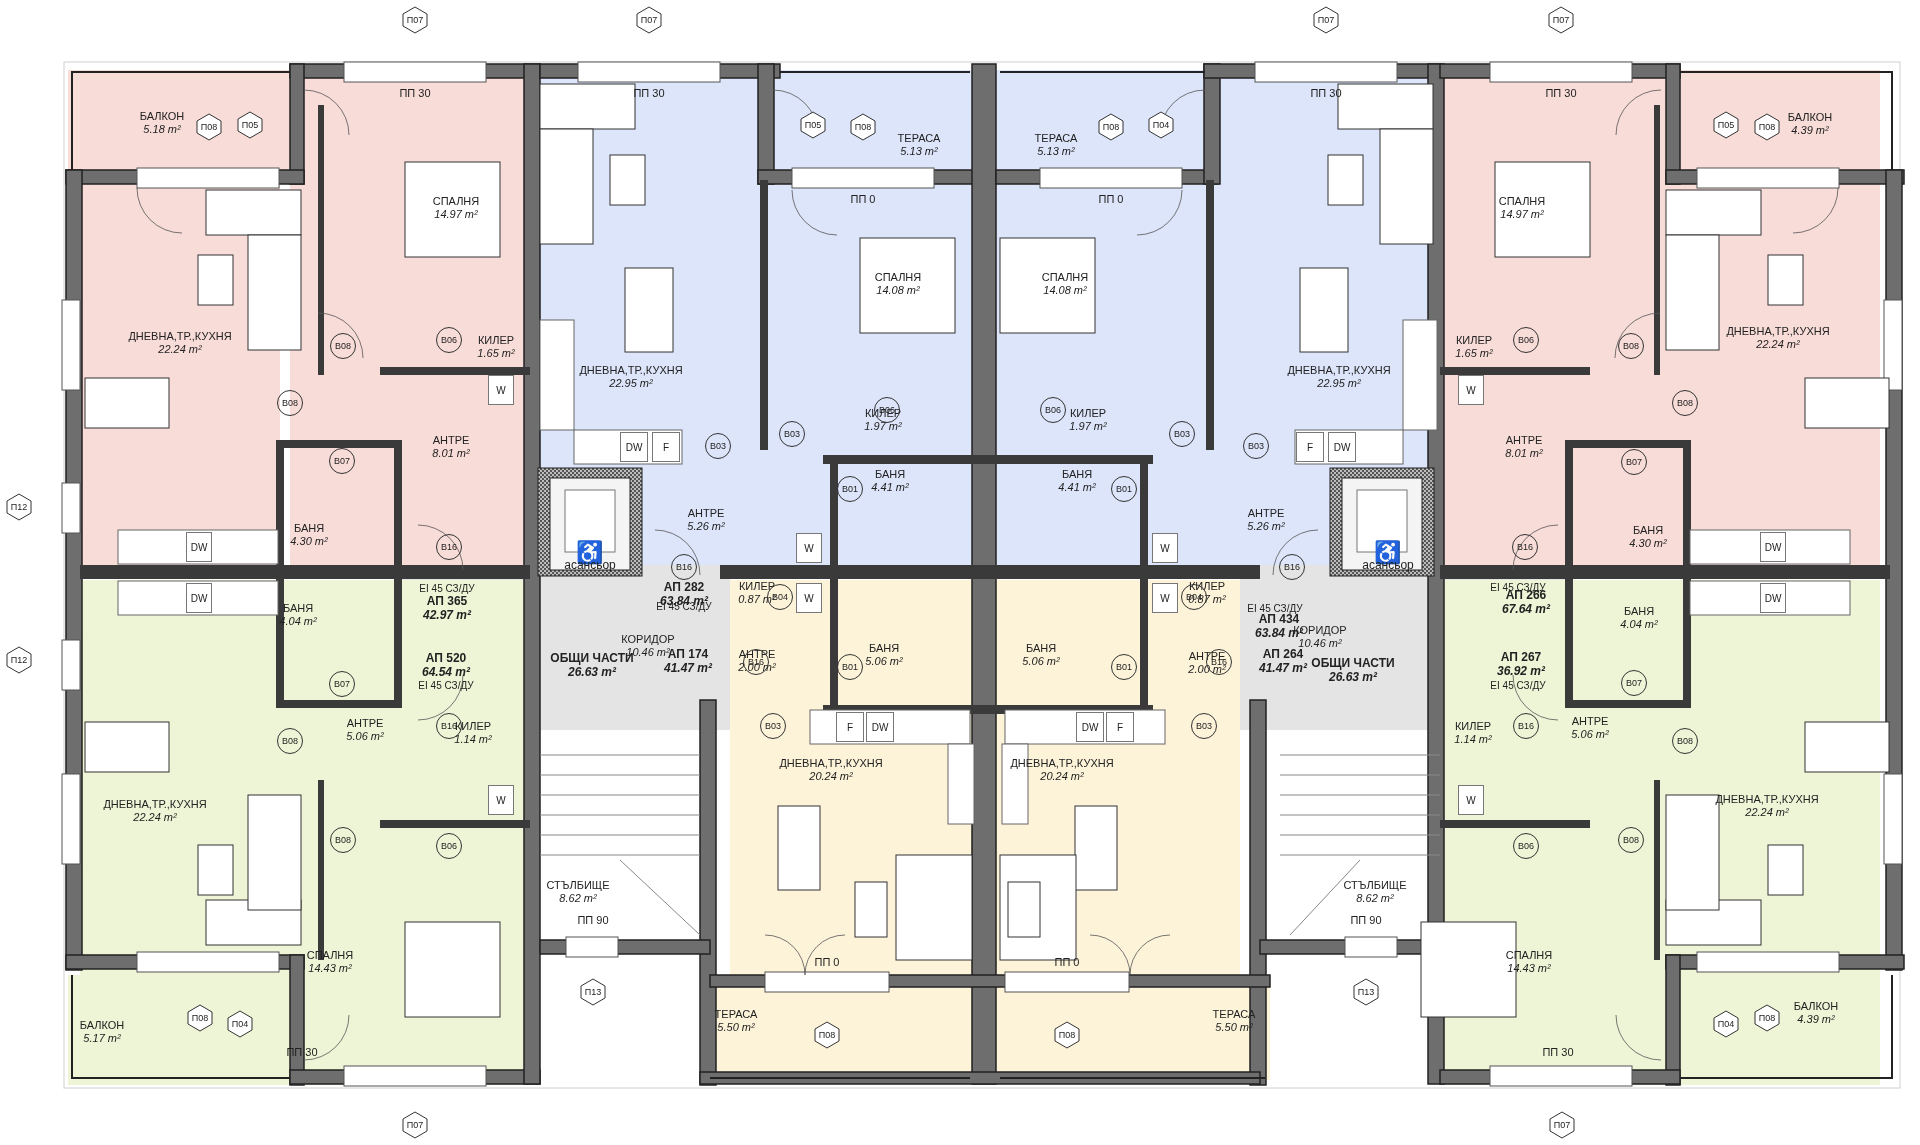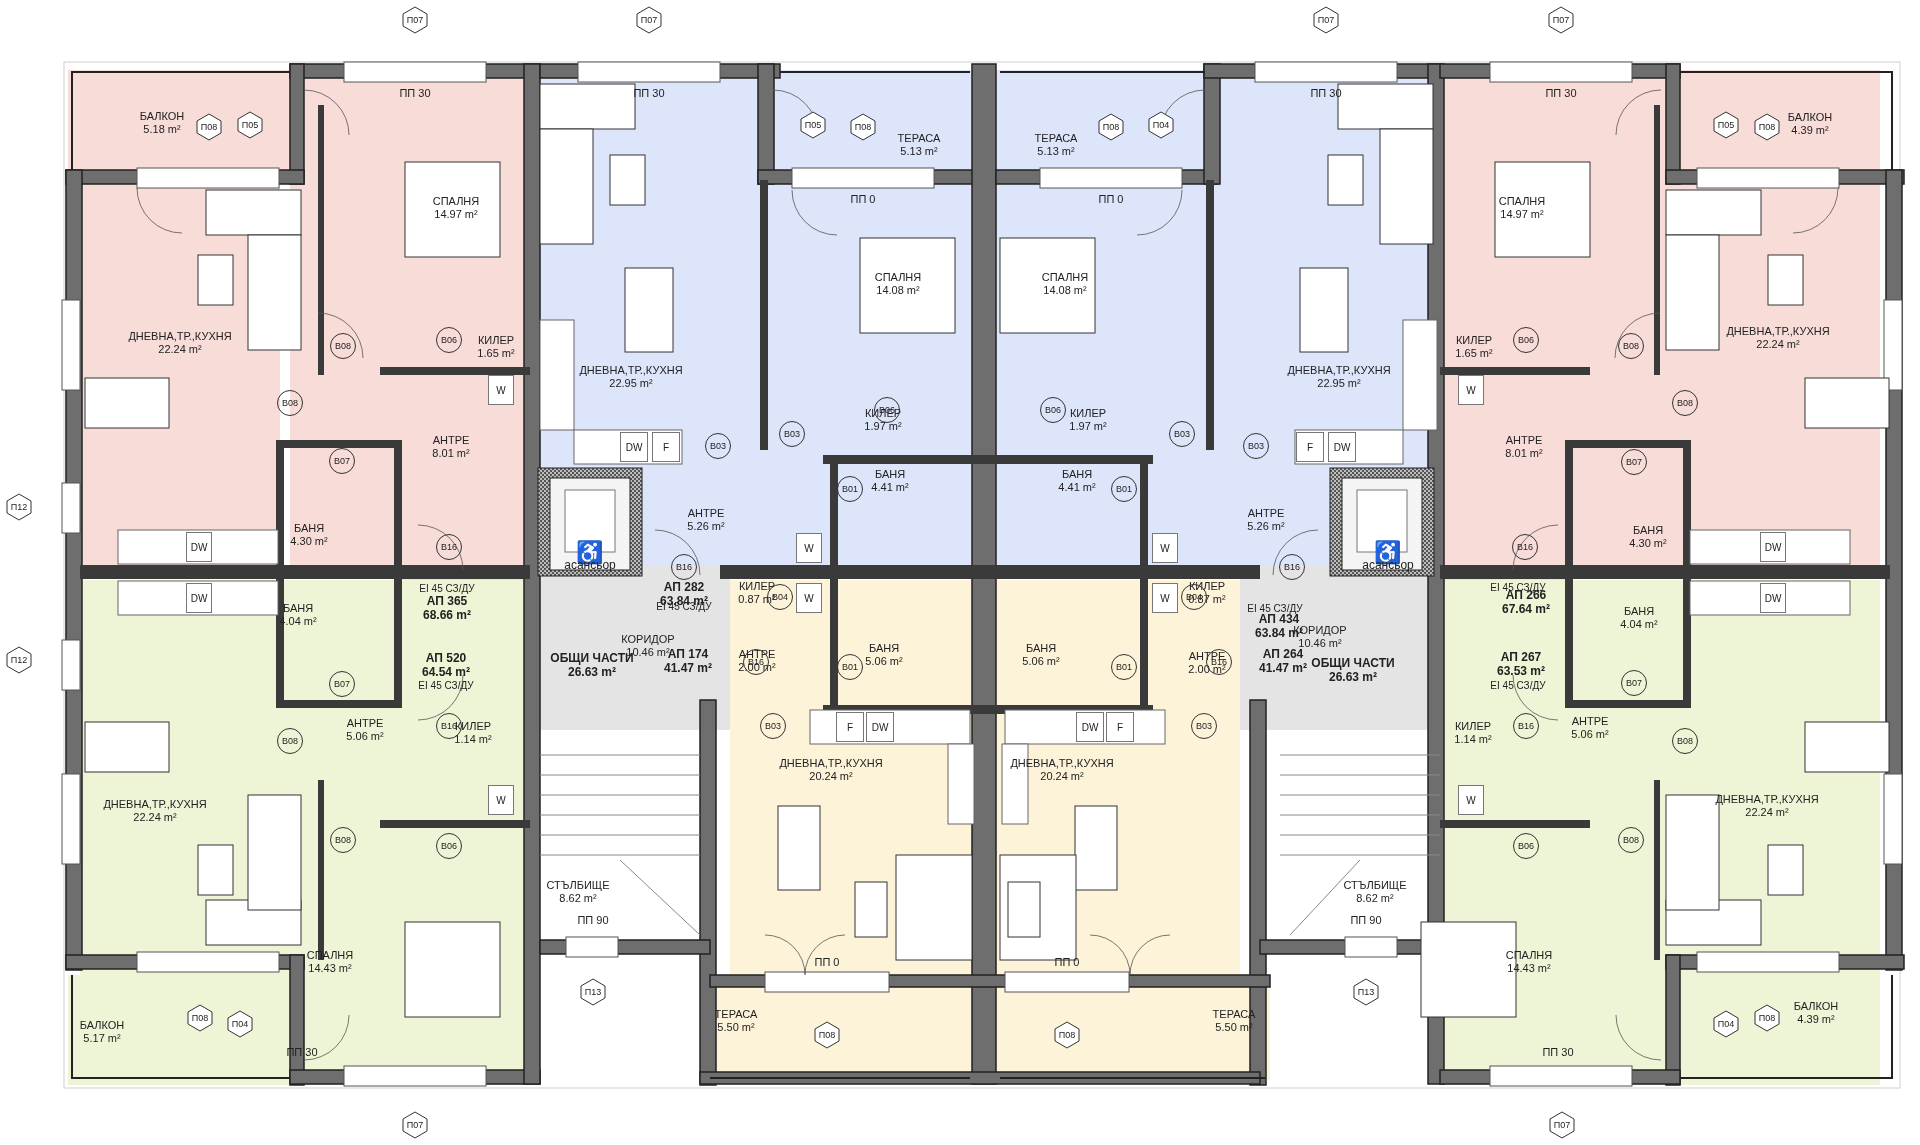--- a/index.html
+++ b/index.html
@@ -1,20 +1,20 @@
 <!DOCTYPE html>
 <html><head>
 <meta charset="utf-8">
 <style>
   html,body{margin:0;padding:0;background:#ffffff;}
   body{width:1920px;height:1145px;position:relative;overflow:hidden;font-family:"Liberation Sans",sans-serif;color:#222;}
   #plan{position:absolute;left:0;top:0;width:1920px;height:1145px;}
   .lbl{position:absolute;text-align:center;font-size:11px;line-height:13px;color:#222;transform:translate(-50%,-50%);white-space:nowrap;}
   .lbl .n{display:block;}
-  .lbl .a{display:block;}
+  .lbl .a{display:block;font-style:italic;}
   .lbl.bold{font-weight:bold;font-size:12px;line-height:14px;}
   .tag{position:absolute;width:24px;height:24px;border:1px solid #333;border-radius:50%;background:transparent;font-size:9px;display:flex;align-items:center;justify-content:center;transform:translate(-50%,-50%);color:#222;}
   .hex{position:absolute;width:26px;height:28px;transform:translate(-50%,-50%);display:flex;align-items:center;justify-content:center;font-size:9px;color:#222;}
   .hex svg{position:absolute;left:0;top:0;}
   .hex span{position:relative;}
   .appl{position:absolute;font-size:10px;color:#222;display:flex;align-items:center;justify-content:center;background:#fff;border:1px solid #777;box-sizing:border-box;}
 </style>
 </head>
 <body>
 
@@ -487,21 +487,21 @@
       <span class="a">14.43 m²</span>
     </div>
     <div class="lbl" style="left: 1816px; top: 1013px;">
       <span class="n">БАЛКОН</span>
       <span class="a">4.39 m²</span>
     </div>
   </div>
 <div id="apt-labels">
     <div class="lbl bold" style="left: 447px; top: 608px;">
       <span class="n">АП 365</span>
-      <span class="a">68.66 m²</span>
+      <span class="a">42.97 m²</span>
     </div>
     <div class="lbl bold" style="left: 684px; top: 594px;">
       <span class="n">АП 282</span>
       <span class="a">63.84 m²</span>
     </div>
     <div class="lbl bold" style="left: 688px; top: 661px;">
       <span class="n">АП 174</span>
       <span class="a">41.47 m²</span>
     </div>
     <div class="lbl bold" style="left: 446px; top: 665px;">
@@ -515,21 +515,21 @@
     <div class="lbl bold" style="left: 1283px; top: 661px;">
       <span class="n">АП 264</span>
       <span class="a">41.47 m²</span>
     </div>
     <div class="lbl bold" style="left: 1526px; top: 602px;">
       <span class="n">АП 266</span>
       <span class="a">67.64 m²</span>
     </div>
     <div class="lbl bold" style="left: 1521px; top: 664px;">
       <span class="n">АП 267</span>
-      <span class="a">63.53 m²</span>
+      <span class="a">36.92 m²</span>
     </div>
   </div>
 <div id="fire-labels">
     <div class="lbl" style="left: 447px; top: 588px; font-size: 10px;">EI 45 СЗ/ДУ</div>
     <div class="lbl" style="left: 684px; top: 606px; font-size: 10px;">EI 45 СЗ/ДУ</div>
     <div class="lbl" style="left: 446px; top: 685px; font-size: 10px;">EI 45 СЗ/ДУ</div>
     <div class="lbl" style="left: 1275px; top: 608px; font-size: 10px;">EI 45 СЗ/ДУ</div>
     <div class="lbl" style="left: 1518px; top: 587px; font-size: 10px;">EI 45 СЗ/ДУ</div>
     <div class="lbl" style="left: 1518px; top: 685px; font-size: 10px;">EI 45 СЗ/ДУ</div>
   </div>

